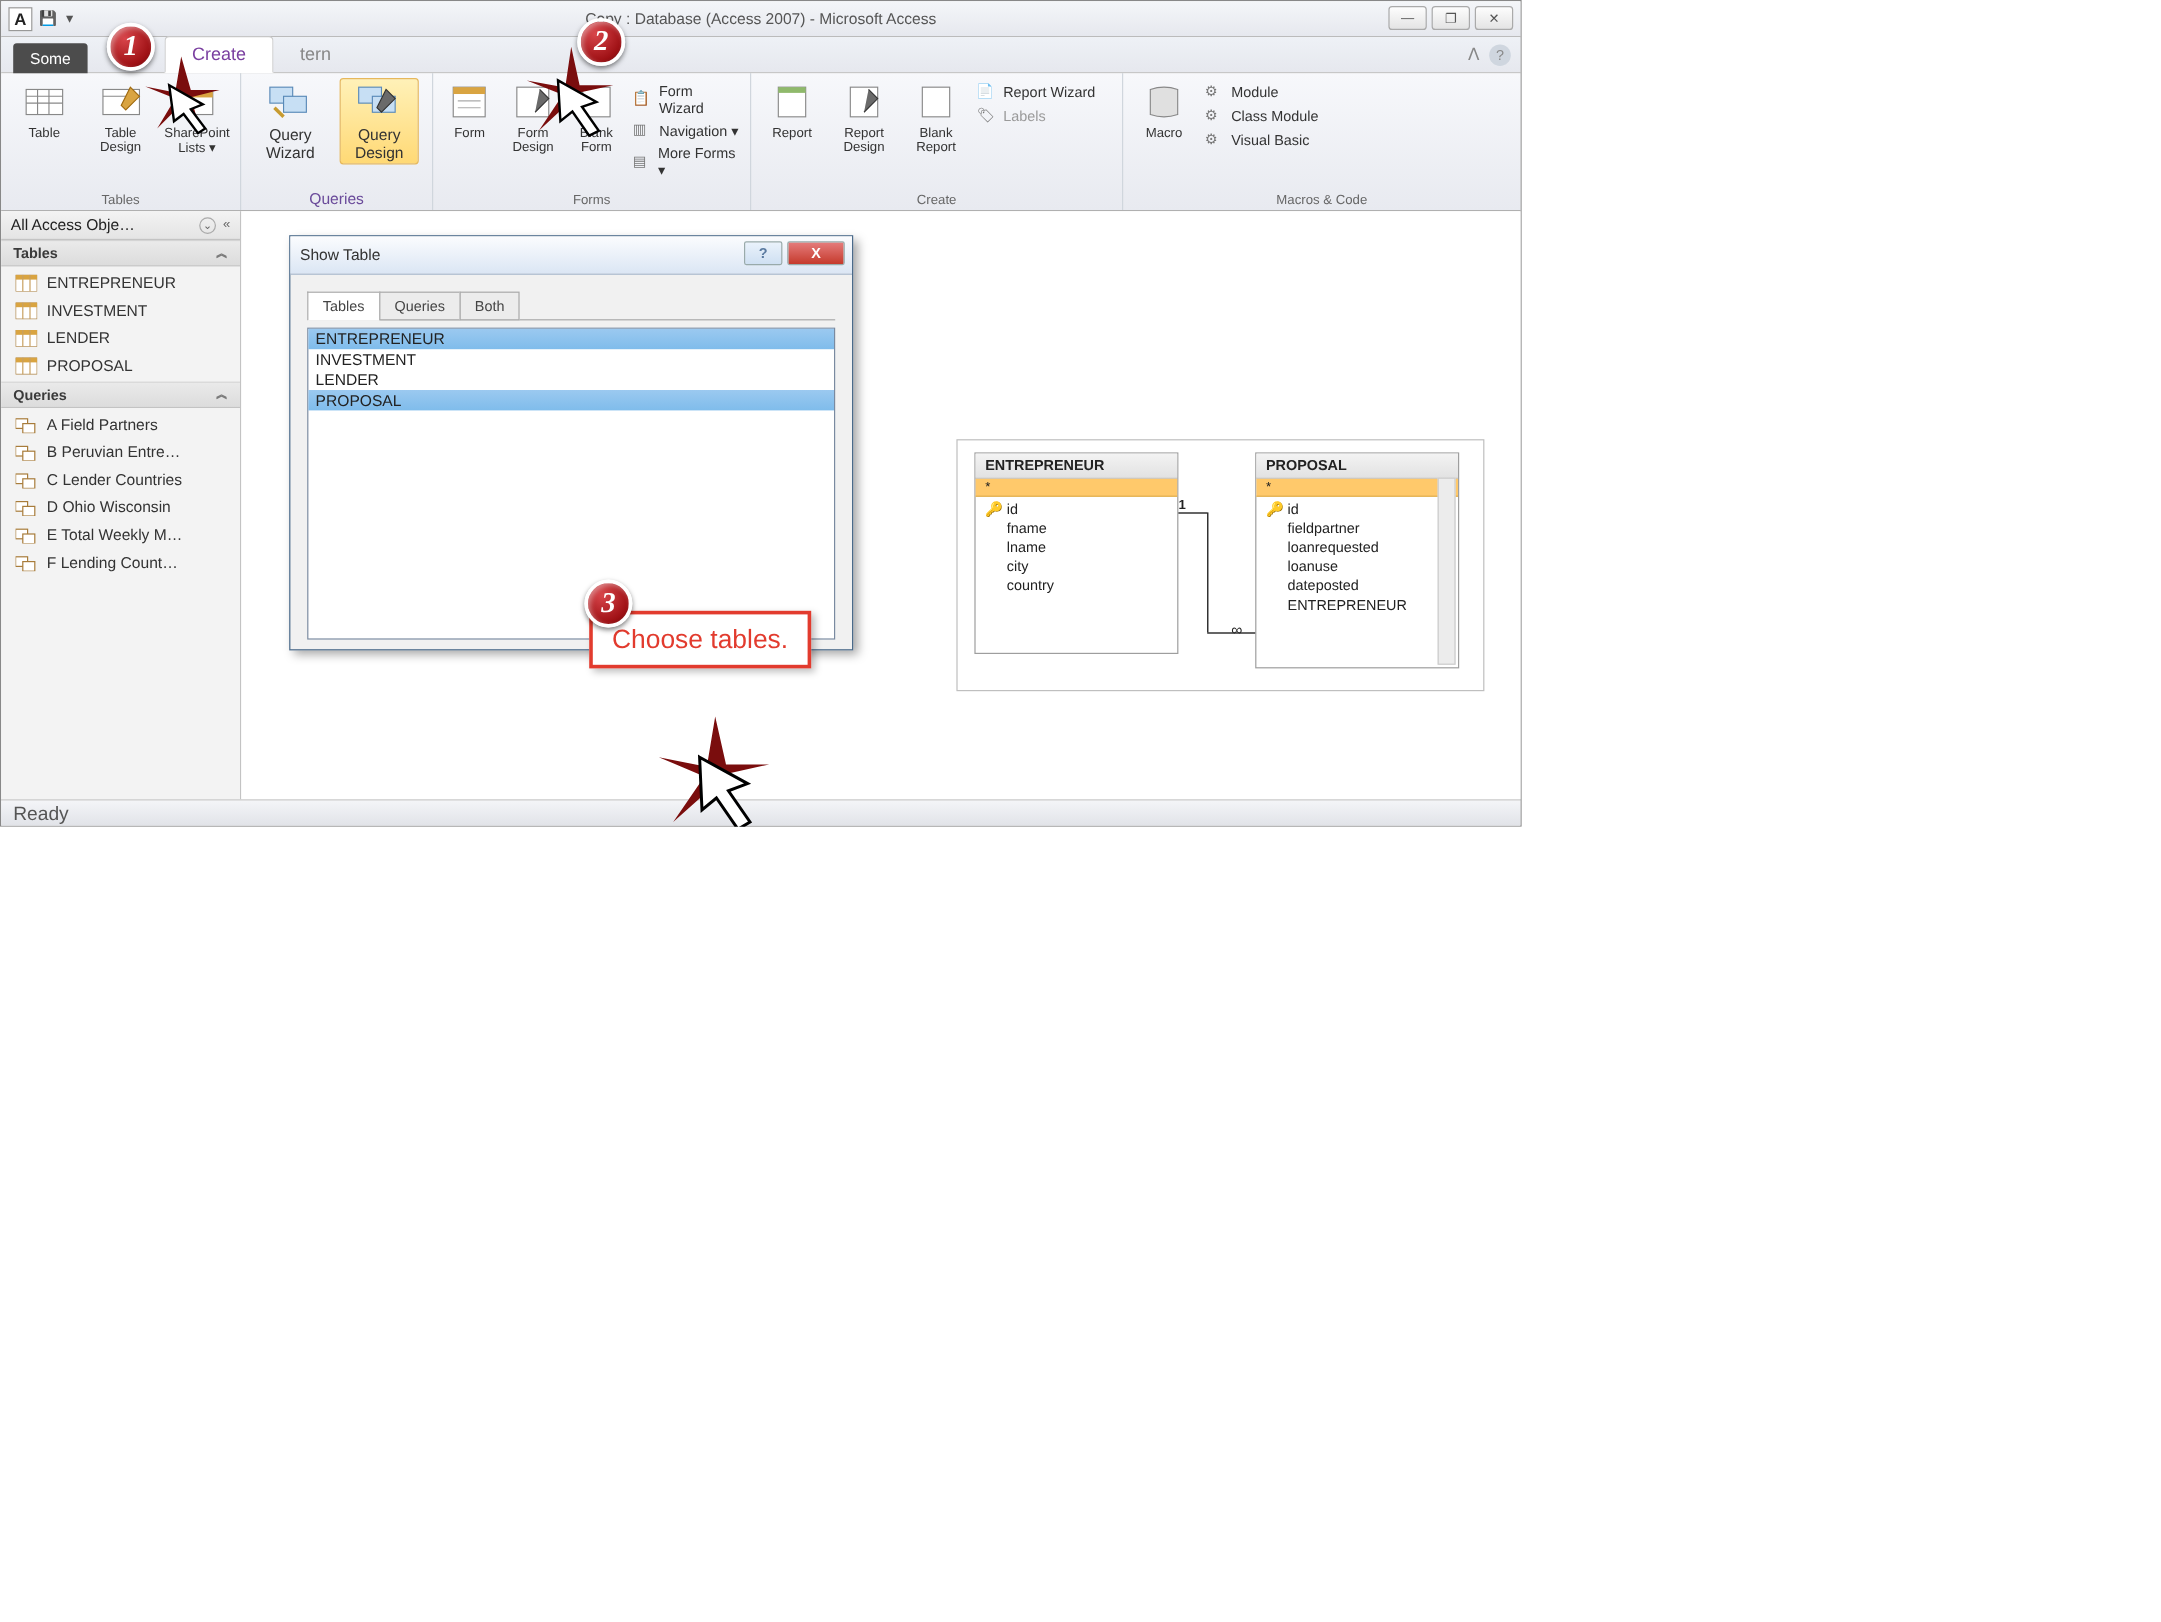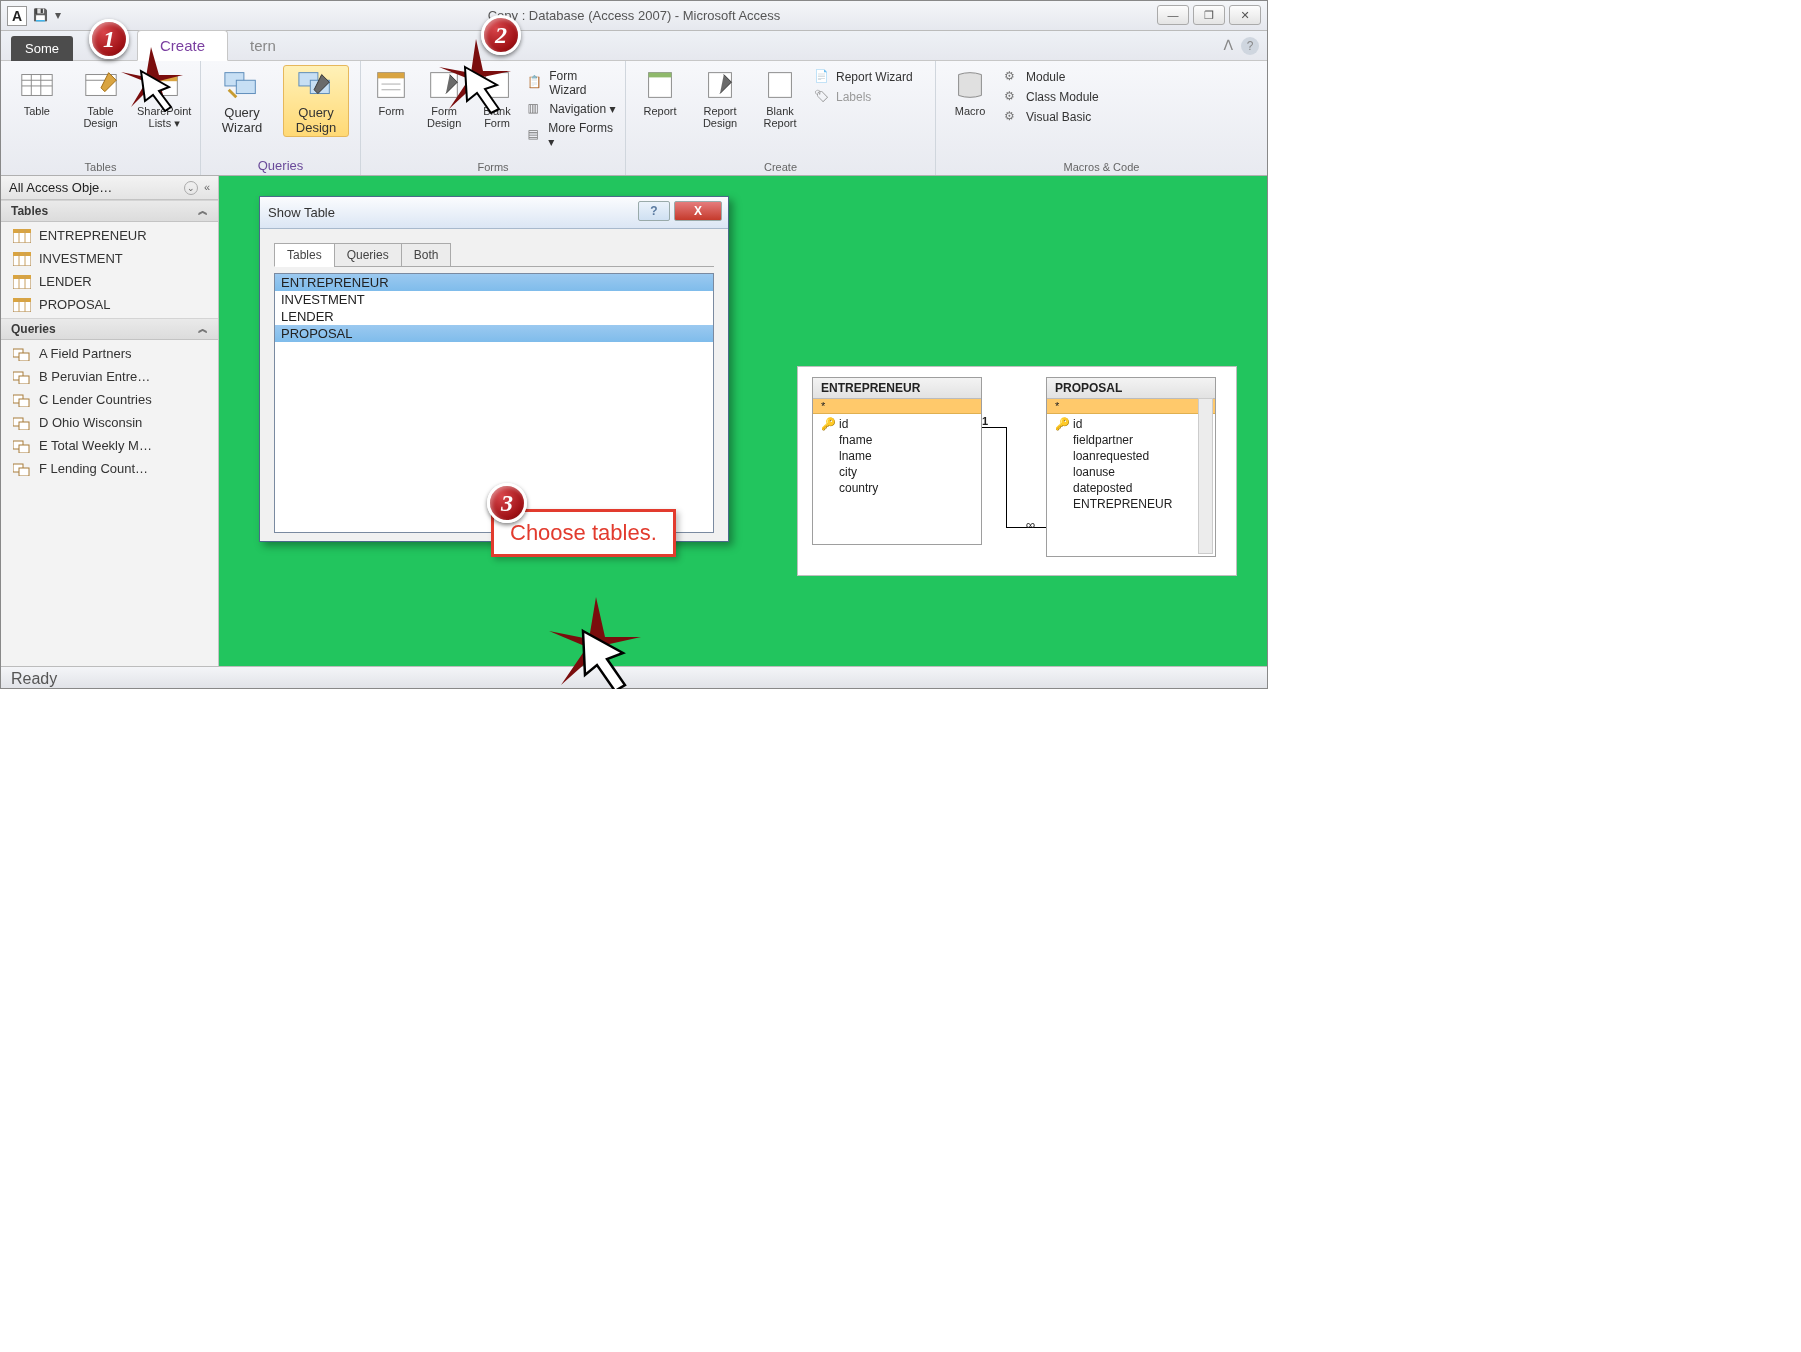--- a/index.html
+++ b/index.html
@@ -30,29 +30,29 @@
   .big-btn.sel { background: linear-gradient(#fff1b8,#ffd975); border:1px solid #e6b85c; border-radius:3px; padding:1px; width:66px;}
   .ribbon-icon { width:40px; height:36px; display:flex;align-items:center;justify-content:center; }
   .ribbon-icon svg { width:38px; height:34px; }
   .small-list { display:flex; flex-direction:column; gap:4px; font-size:12px; color:#333; padding-top:4px;}
   .small-item { display:flex; align-items:center; gap:6px;}
   .small-item.dim { color:#9a9a9a;}
   .si-icon { width:16px;height:16px; color:#777;}
   
   .body-area { display:flex; background:#e6e6e6; height:490px; position:relative;}
   
-  .navpane { width:218px; background:#f3f3f3; border-right:1px solid #c3c3c3; display:flex; flex-direction:column;}
+  .navpane { width:200px; background:#f3f3f3; border-right:1px solid #c3c3c3; display:flex; flex-direction:column;}
   .nav-header { background:linear-gradient(#f3f3f3,#e4e4e4); border-bottom:1px solid #c3c3c3; padding:4px 8px; font-size:13px; display:flex; align-items:center; justify-content:space-between;}
   .nav-collapse { color:#666; font-size:11px;}
   .nav-cat { background:linear-gradient(#eaeaea,#dcdcdc); border-top:1px solid #d4d4d4; border-bottom:1px solid #c3c3c3; padding:3px 10px; font-weight:bold; font-size:12px; color:#3a3a3a; display:flex; justify-content:space-between;}
   .nav-list { padding:2px 0;}
   .nav-item { display:flex; align-items:center; gap:8px; padding:4px 12px; font-size:13px; color:#333;}
   .ni-icon { width:18px; height:14px; }
   
-  .canvas { flex:1; position:relative; background:#22c55e;}
+  .canvas { flex:1; position:relative; background:#ffffff;}
   
   .dialog { position:absolute; left:40px; top:20px; width:470px; background:#f1f1f1; border:1px solid #4a6a8a; box-shadow: 4px 4px 8px rgba(0,0,0,0.35);}
   .dlg-title { height:32px; background:linear-gradient(#fbfcfe,#dbe6f4); border-bottom:1px solid #a8b9cc; display:flex; align-items:center; padding:0 8px; font-size:13px; color:#333; position:relative;}
   .dlg-tbtns { position:absolute; right:6px; top:4px; display:flex; gap:4px;}
   .dlg-tbtn { width:32px; height:20px; border:1px solid #9aa; border-radius:2px; display:flex;align-items:center;justify-content:center; font-size:12px; font-weight:bold;}
   .dlg-help { background:linear-gradient(#eaf2fb,#cfe0f2); color:#5a7aa0;}
   .dlg-close { background:linear-gradient(#e57c7c,#c53a2c); color:#fff; width:48px;}
   .dlg-body { padding:14px 14px 8px 14px;}
   .tabstrip { display:flex; border-bottom:1px solid #aaa; }
   .dtab { padding:4px 12px; font-size:12px; border:1px solid #aaa; background:#ececec; margin-right:-1px; margin-bottom:-1px; color:#444;}

